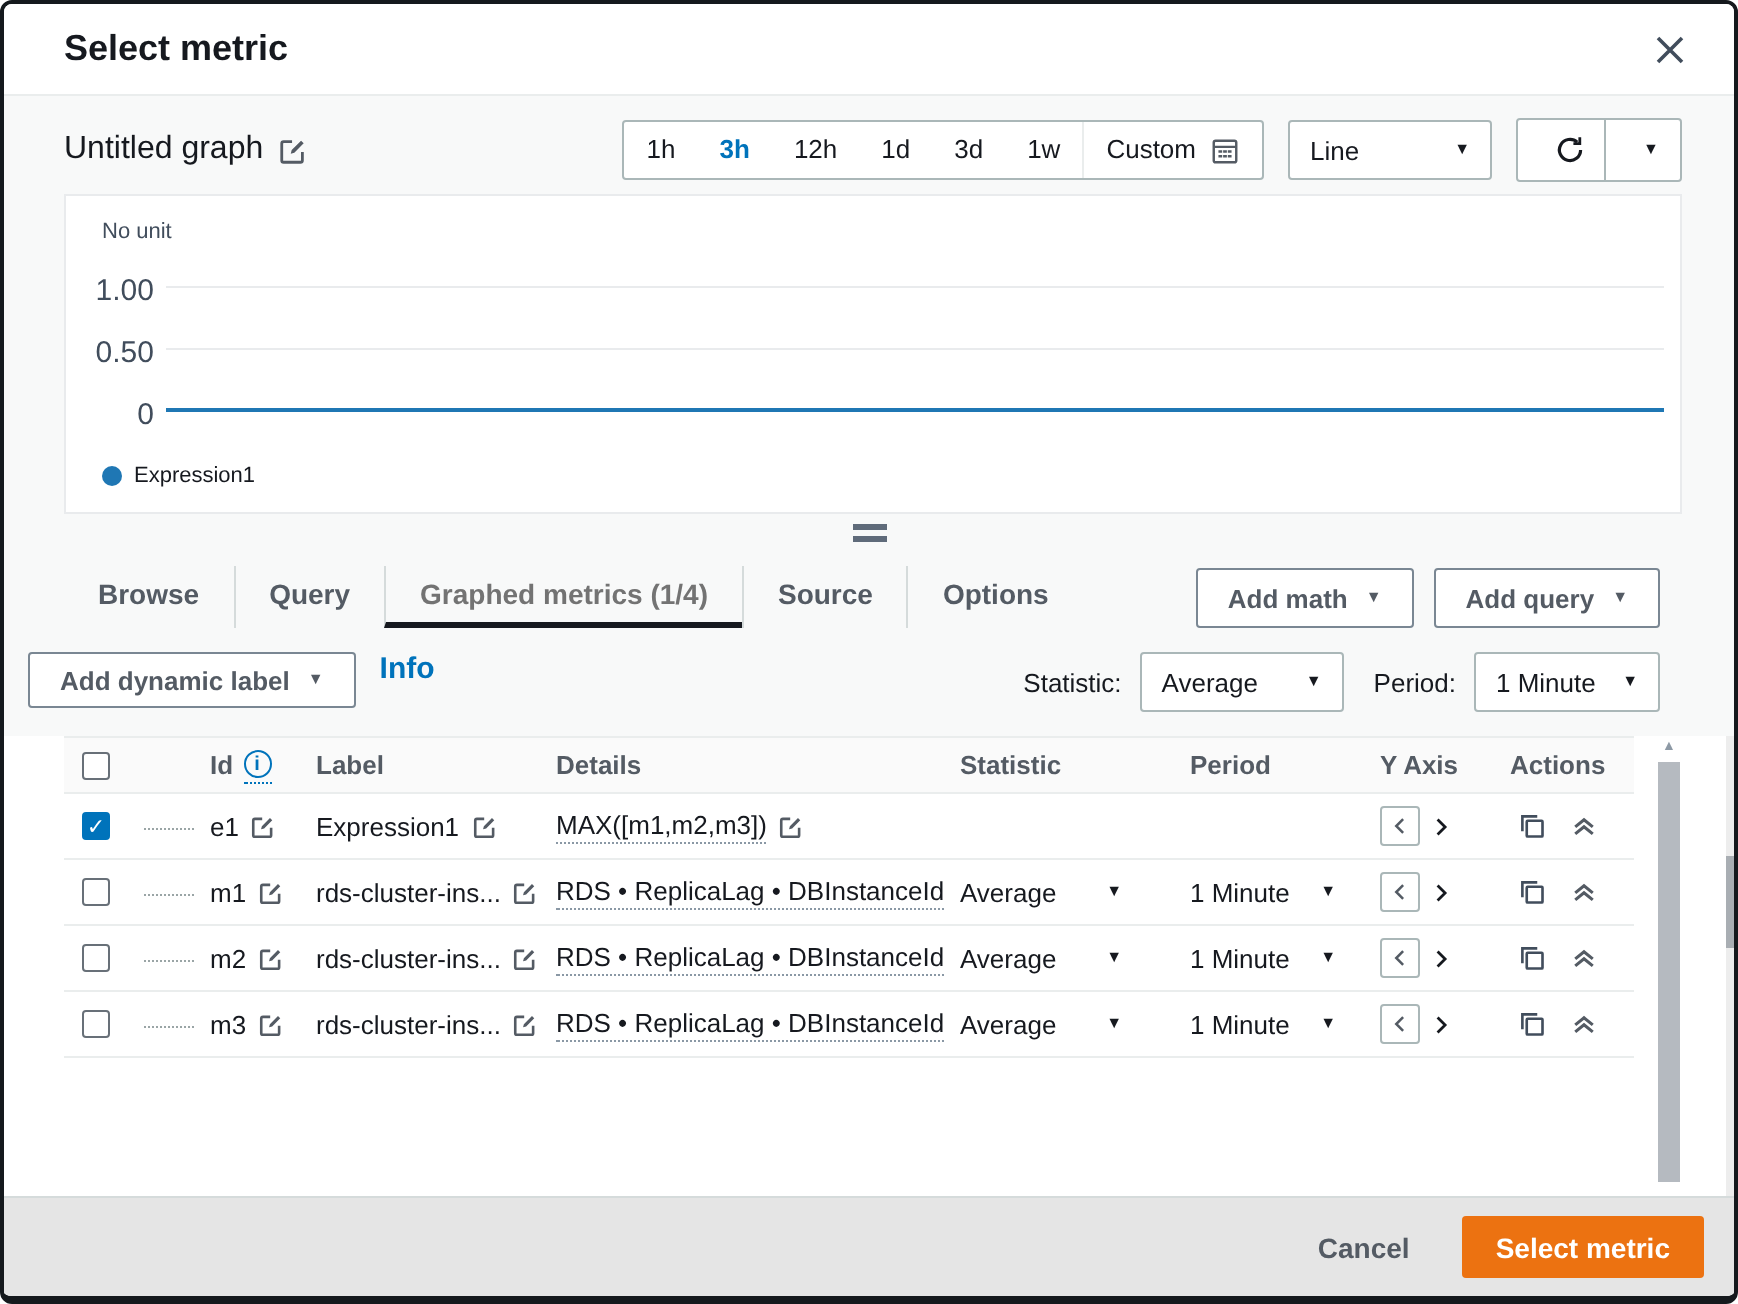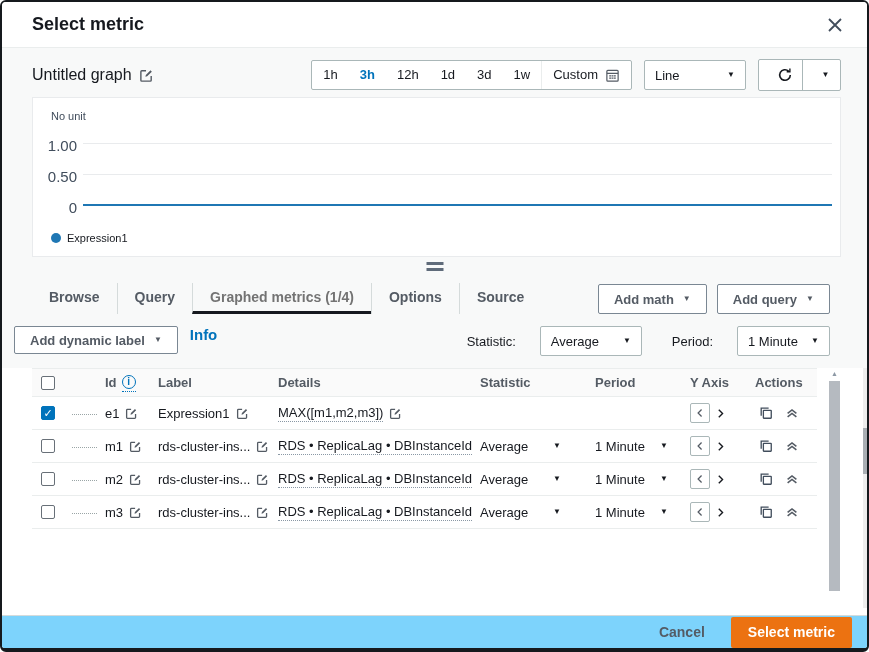--- a/index.html
+++ b/index.html
@@ -59,21 +59,21 @@
   .tab + .tab { border-left:1px solid #d5dbdb; }
   .tab.active { color:#737373; border-bottom:3px solid #16191f; padding-bottom:6px; }
   .tab-btns { margin-left:auto; display:flex; gap:10px; }
   .btn { display:inline-flex; align-items:center; gap:9px; height:30px; padding:0 15px; background:#fff;
          border:1px solid #7a8793; border-radius:2px; font-size:13px; font-weight:700; color:#545b64; cursor:pointer; }
   .btn .caret { color:#545b64; }
 
   
   .tbl-toolbar { position:absolute; top:278px; left:12px; right:37px; height:30px; display:flex; }
   .info-link { margin-left:12px; font-size:15px; font-weight:700; color:#0073bb; cursor:pointer; }
-  .tt-right { margin-left:auto; display:flex; align-items:center; gap:24px; }
+  .tt-right { margin-left:auto; display:flex; align-items:center; gap:9px; }
   .tt-label { font-size:13px; color:#16191f; margin-left:6px; }
   .sel-stat { width:102px; } .sel-period { width:93px; }
 
   
   .table-region { position:absolute; top:366px; bottom:42px; left:0; right:0; background:#fff; }
   .metric-table { position:absolute; left:30px; width:785px; top:0; }
   .trow { display:grid; grid-template-columns:32px 33px 53px 120px 202px 115px 95px 65px 1fr;
           align-items:center; height:33px; border-bottom:1px solid #eaeded; background:#fff; }
   .trow.thead { height:29px; background:#fafafa; border-top:1px solid #eaeded; }
   .hcell { font-size:13px; font-weight:700; color:#545b64; padding-left:8px; display:flex; align-items:center; gap:5px; }
@@ -98,21 +98,21 @@
   .icon-btn { cursor:pointer; display:inline-flex; }
 
   
   .vscroll { position:absolute; right:26px; top:1px; width:13px; height:236px; }
   .vscroll .arr { display:block; text-align:center; font-size:7px; color:#8d99a5; line-height:10px; }
   .vscroll .thumb { position:absolute; top:12px; left:1px; width:11px; height:210px; background:#b5bac0; }
   .edge-scroll { position:absolute; right:0; top:366px; width:4px; height:240px; background:#ededed; }
   .edge-scroll .thumb { position:absolute; top:60px; left:0; width:4px; height:46px; background:#a9aeb3; }
 
   
-  .dlg-footer { position:absolute; bottom:0; left:0; right:0; height:33px; background:#7dd3fc;
+  .dlg-footer { position:absolute; bottom:0; left:0; right:0; height:50px; background:#e5e5e5;
                 border-top:1px solid #d5dbdb; display:flex; align-items:center; justify-content:flex-end;
                 padding-right:15px; gap:26px; }
   .cancel-link { font-size:14px; font-weight:700; color:#545b64; cursor:pointer; }
   .primary-btn { height:31px; padding:0 17px; border:none; border-radius:2px; color:#fff;
                  font-size:14px; font-weight:700; font-family:"Liberation Sans", sans-serif; cursor:pointer; }
   svg { display:block; }
 </style>
 </head>
 <body>
 
@@ -194,22 +194,22 @@
     <div class="drag-handle">
         <i></i>
         <i></i>
       </div>
 
     <div class="tabs-row">
       <div class="tabs">
         <span class="tab">Browse</span>
         <span class="tab">Query</span>
         <span class="tab active">Graphed metrics (1/4)</span>
+        <span class="tab">Source</span>
         <span class="tab">Options</span>
-        <span class="tab">Source</span>
       </div>
       <div class="tab-btns">
         <button class="btn">
           <span>Add math</span>
           <span class="caret">▼</span>
         </button>
         <button class="btn">
           <span>Add query</span>
           <span class="caret">▼</span>
         </button>

